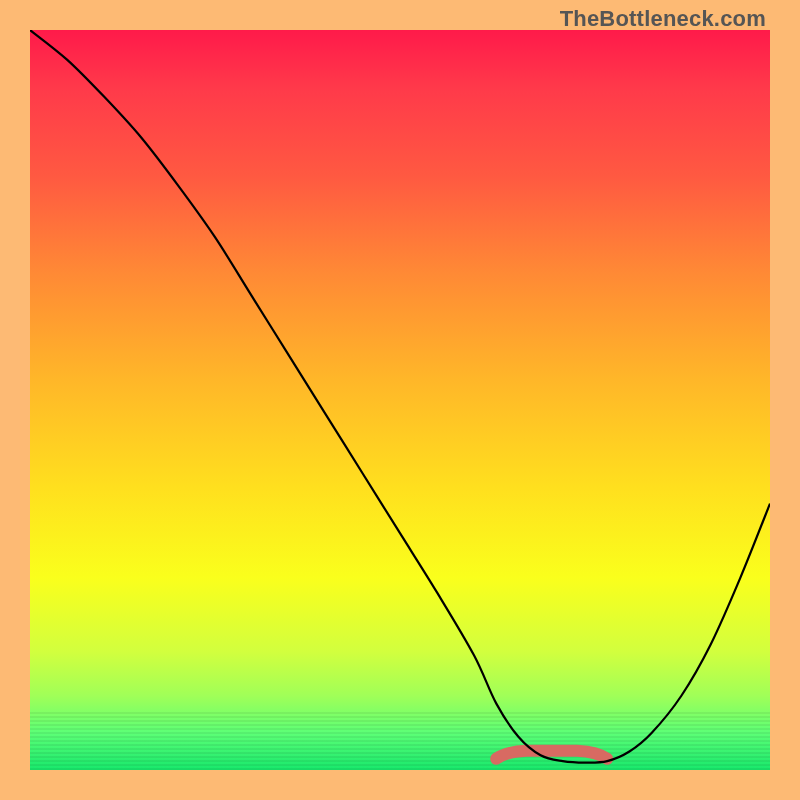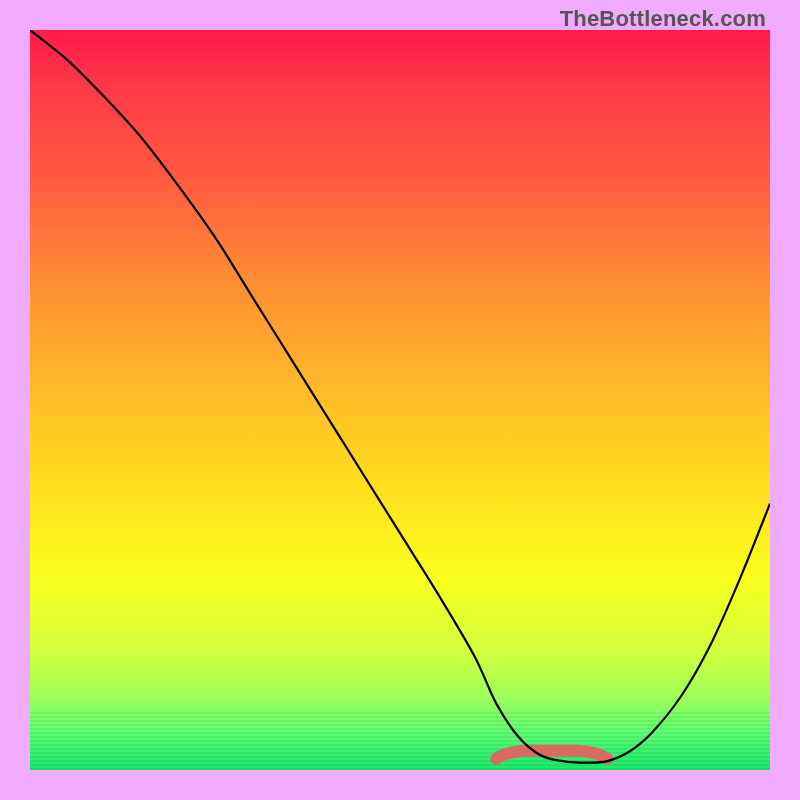--- a/index.html
+++ b/index.html
@@ -1,21 +1,21 @@
 <!DOCTYPE html>
 <html><head>
 <meta charset="utf-8">
 <style>
   * { margin: 0; padding: 0; box-sizing: border-box; }
   html, body { width: 800px; height: 800px; overflow: hidden; background: #000; }
   .frame {
     position: relative;
     width: 800px;
     height: 800px;
-    background: #f0abfc;
+    background: #fdba74;
   }
   .plot-area {
     position: absolute;
     left: 30px;
     top: 30px;
     width: 740px;
     height: 740px;
     overflow: hidden;
   }
   .gradient-bg {

